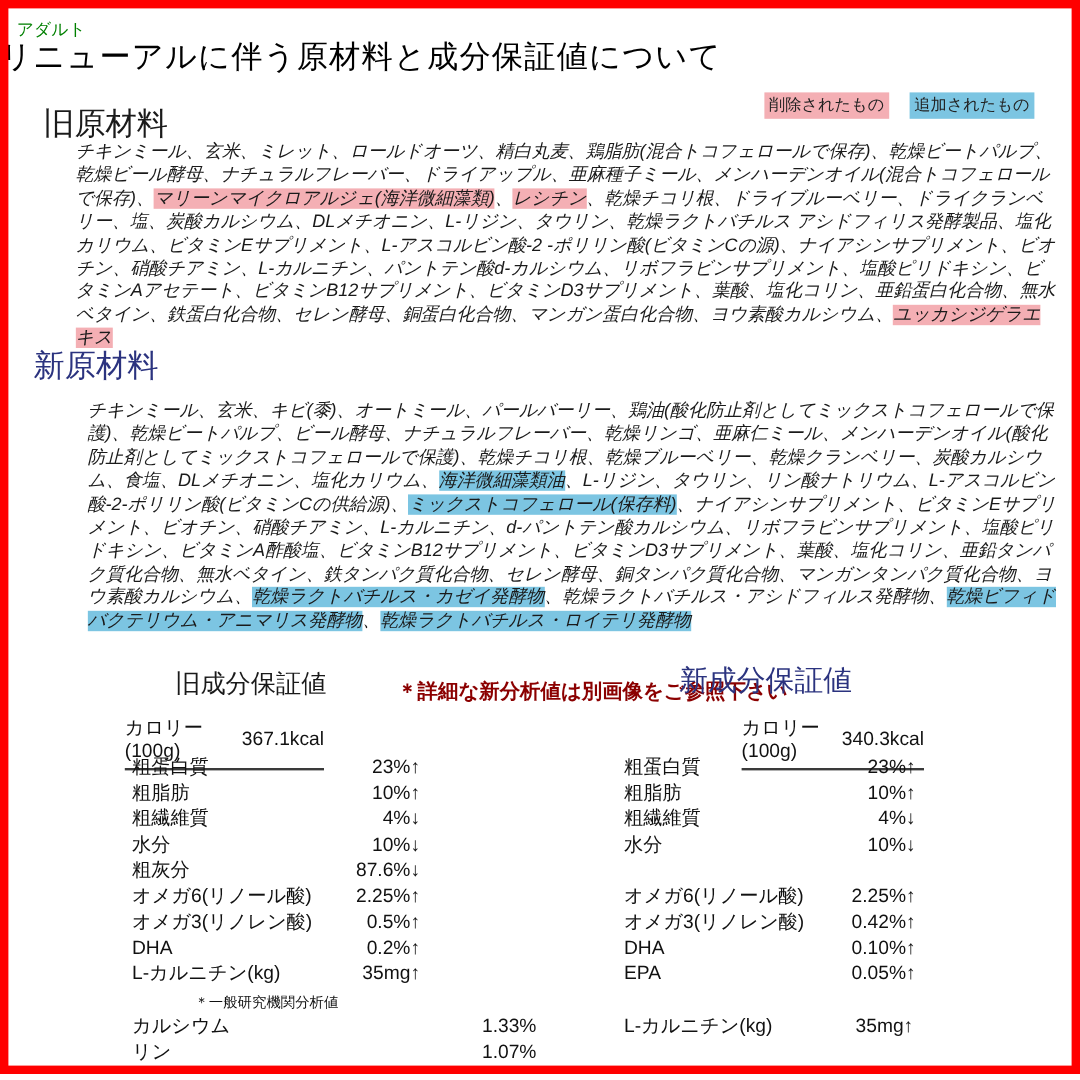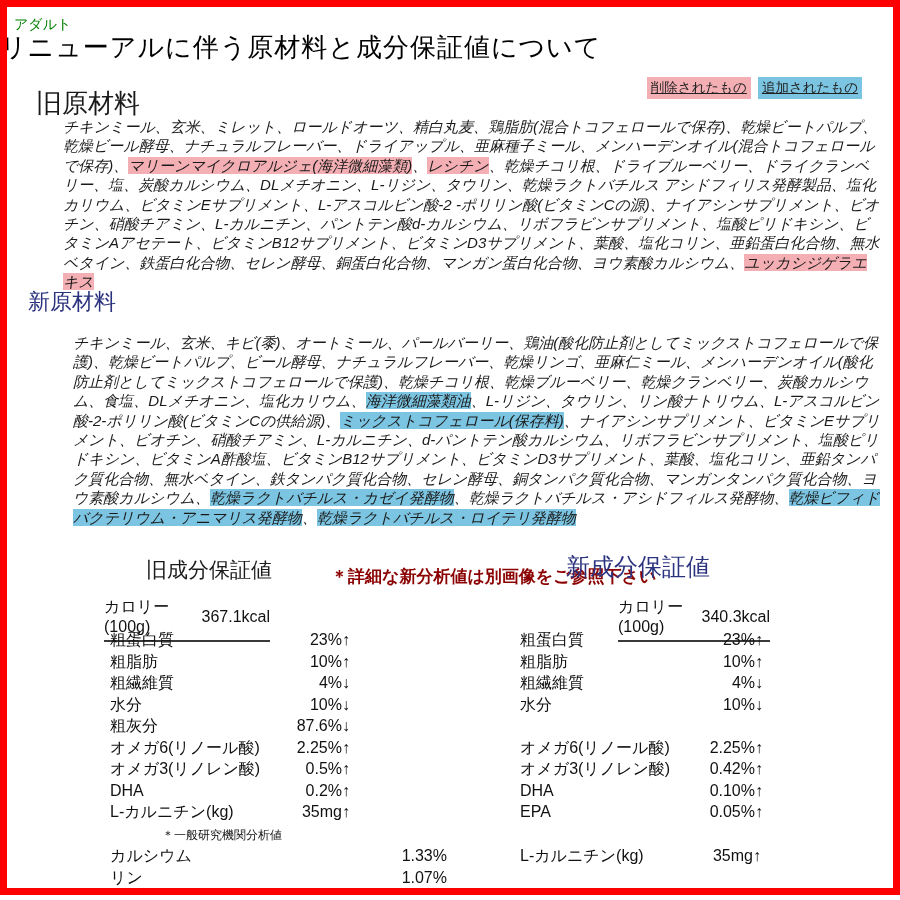--- a/index.html
+++ b/index.html
@@ -6,27 +6,27 @@
   .sheet{
     position:relative;width:900px;height:900px;background:#ffffff;
     font-family:"Liberation Sans",sans-serif;color:#111;overflow:hidden;
   }
   .frame{
     position:absolute;left:0;top:0;right:0;bottom:5px;
     border:7px solid var(--frame-border,#ff0000);pointer-events:none;z-index:5;
   }
   .tag{position:absolute;left:14px;top:16px;font-size:14px;color:var(--tag-green,#008000);}
   .title{position:absolute;left:0;right:0;top:30px;text-align:left;font-size:26px;color:#000;letter-spacing:1px;}
-  .legend{position:absolute;right:38px;top:77px;display:flex;gap:7px;font-size:13.5px;color:#222;text-decoration:underline;}
+  .legend{position:absolute;right:38px;top:77px;display:flex;gap:17px;font-size:13.5px;color:#222;}
   .legend span{padding:2px 4px;}
   .lg-del{background:var(--deleted-highlight,#F4AFB4);}
   .lg-add{background:var(--added-highlight,#7CC5E2);}
 
   .h-old{position:absolute;left:36px;top:86px;font-size:26px;color:#1a1a1a;}
-  .h-new{position:absolute;left:28px;top:287px;font-size:22px;color:var(--new-heading-blue,#2B337F);text-align:right;}
+  .h-new{position:absolute;left:28px;top:287px;font-size:26px;color:var(--new-heading-blue,#2B337F);text-align:right;}
   .para{position:absolute;font-size:15px;line-height:19.4px;color:#1a1a1a;overflow:hidden;}
   .p-old{left:63px;top:117px;width:818px;height:177px;font-style:italic;}
   .p-new{left:73px;top:333px;width:810px;height:204px;font-style:italic;}
   .mark-deleted{background:var(--deleted-highlight,#F4AFB4);}
   .mark-added{background:var(--added-highlight,#7CC5E2);}
 
   .h-oldtable{position:absolute;left:146px;top:556px;font-size:21px;color:#1a1a1a;}
   .h-newtable{position:absolute;left:566px;top:551px;font-size:24px;color:var(--new-heading-blue,#2B337F);}
   .analysis-note{position:absolute;left:331px;top:565px;font-size:17px;font-weight:bold;color:var(--note-dark-red,#8B0000);}
 

